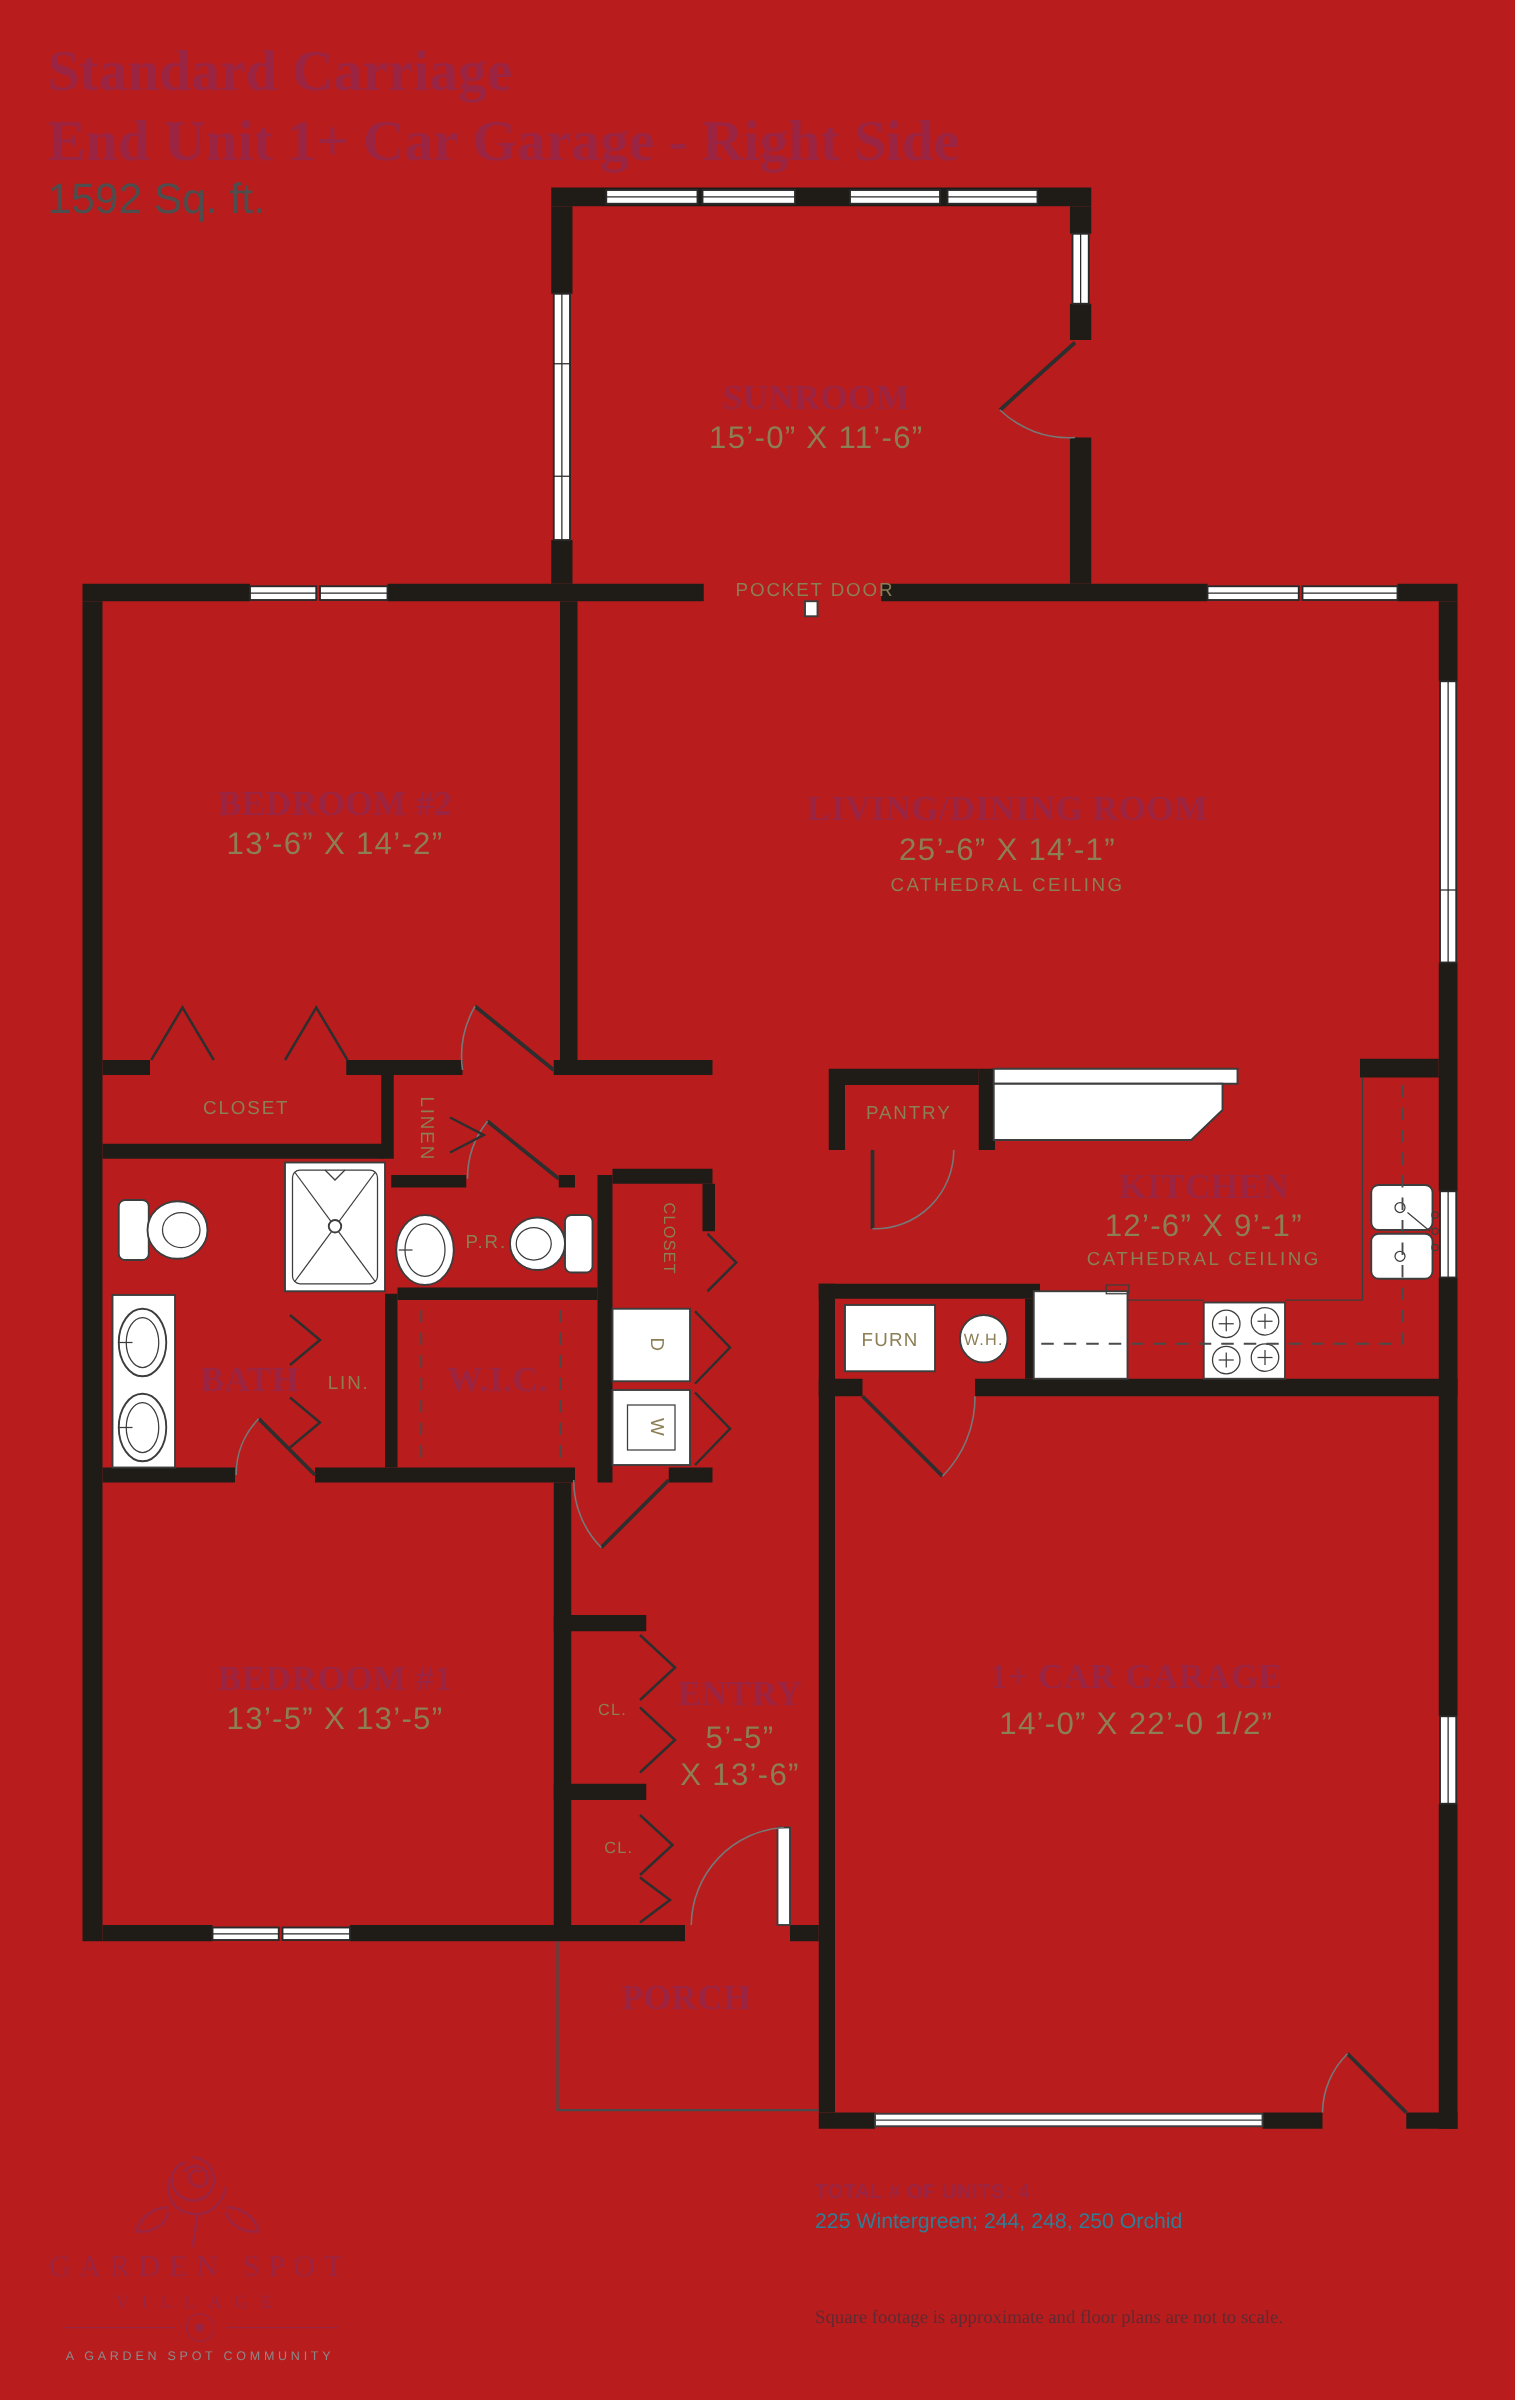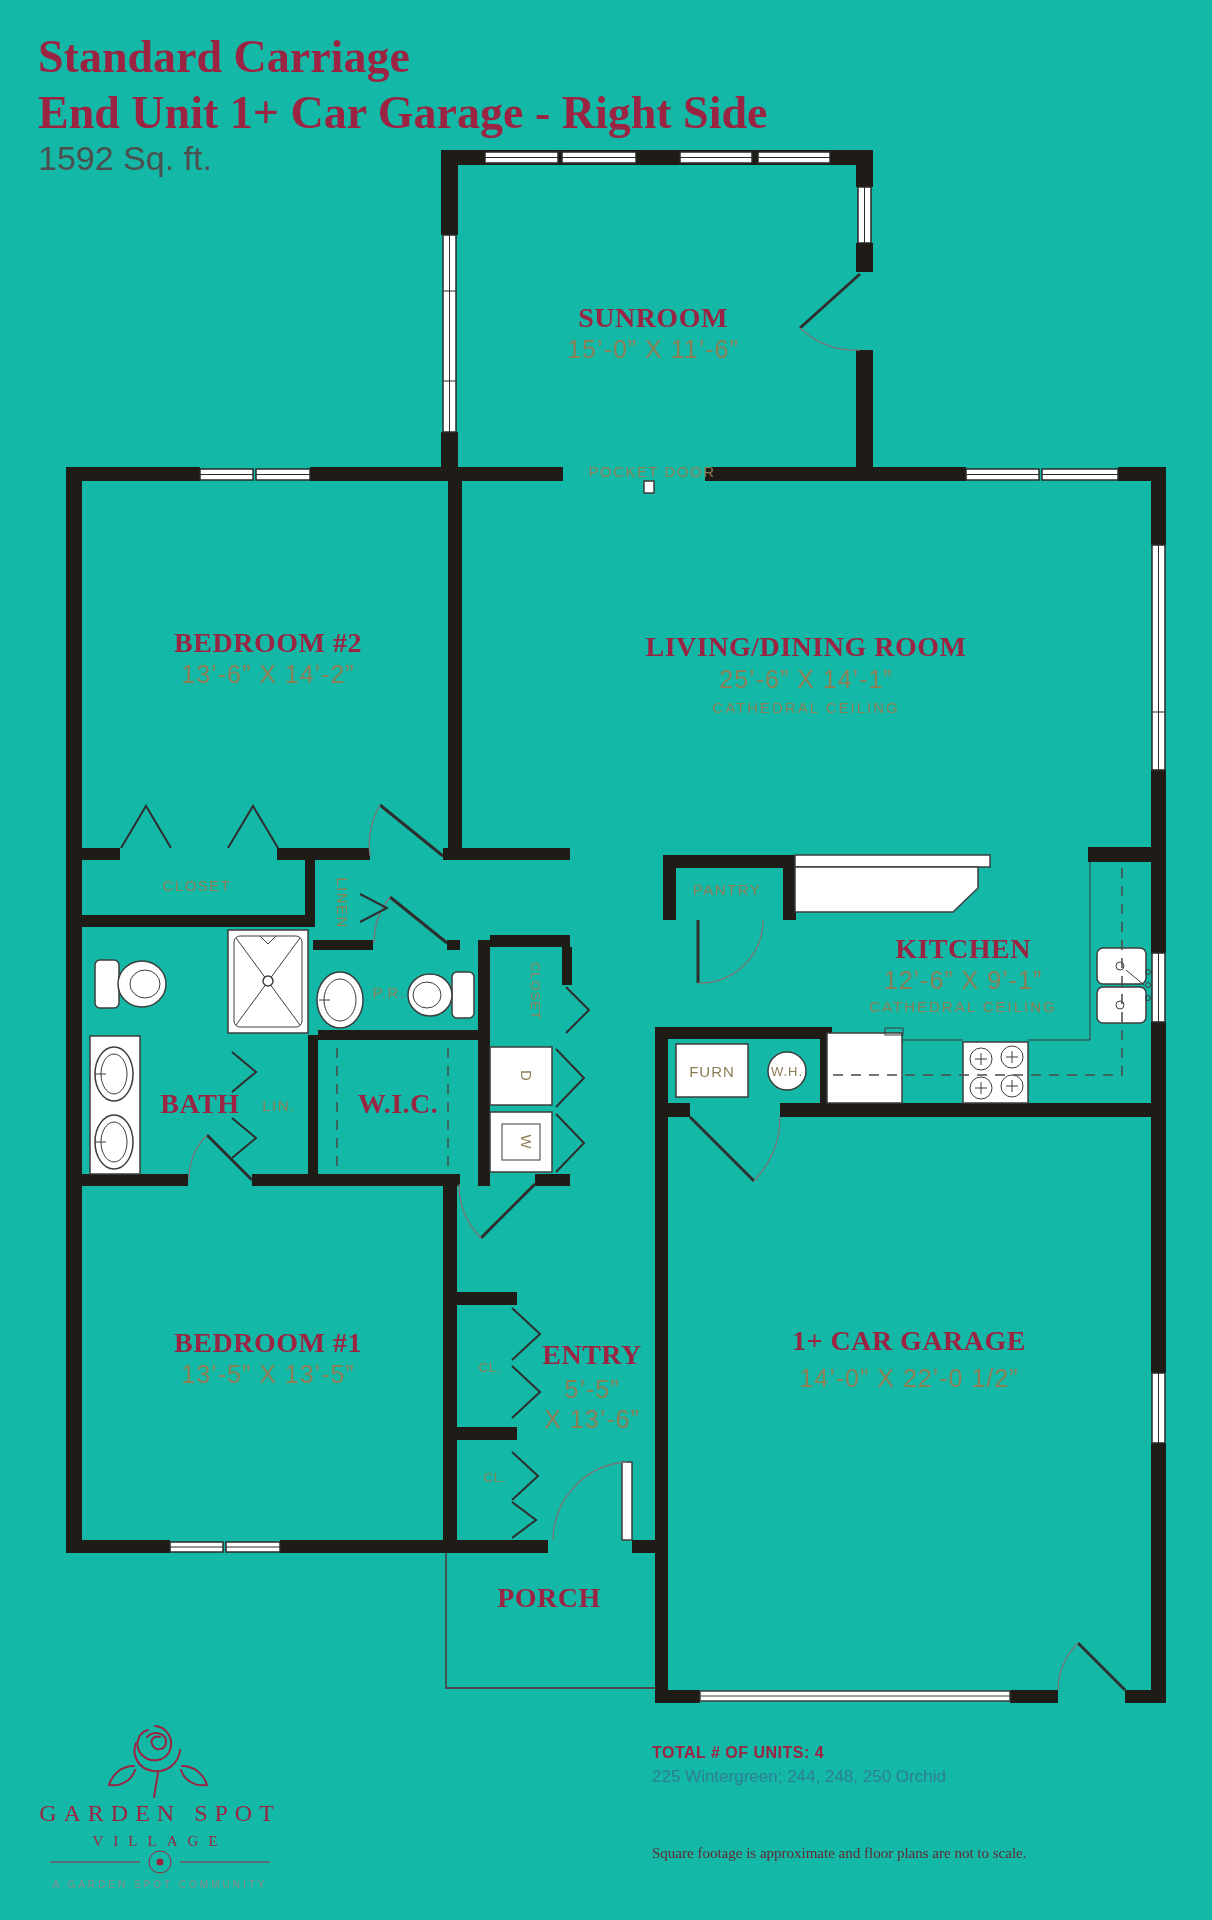--- a/index.html
+++ b/index.html
@@ -1,16 +1,16 @@
 <!DOCTYPE html>
 <html><head>
 <meta charset="utf-8">
 <style>
   html,body{margin:0;padding:0;background:#ffffff;}
-  .page{position:relative;width:1212px;height:1920px;background:#14b8a6;overflow:hidden;}
+  .page{position:relative;width:1212px;height:1920px;background:#b91c1c;overflow:hidden;}
   svg{display:block;}
   
   .title-line{font-family:"Liberation Serif",serif;font-weight:bold;fill:#9B2443;font-size:46px;}
   .sqft{font-family:"Liberation Sans",sans-serif;fill:#4E4E4E;font-size:34px;}
   .room-name{font-family:"Liberation Serif",serif;font-weight:bold;fill:#9B2443;font-size:28px;letter-spacing:.5px;text-anchor:middle;}
   .room-dims{font-family:"Liberation Sans",sans-serif;fill:#8C7E55;font-size:25px;text-anchor:middle;letter-spacing:1px;}
   .room-note{font-family:"Liberation Sans",sans-serif;fill:#8C7E55;font-size:15px;text-anchor:middle;letter-spacing:2px;}
   .small-label{font-family:"Liberation Sans",sans-serif;fill:#8C7E55;font-size:15px;text-anchor:middle;letter-spacing:1.5px;}
   .tiny-label{font-family:"Liberation Sans",sans-serif;fill:#8C7E55;font-size:13px;text-anchor:middle;letter-spacing:1px;}
   .appliance-label{font-family:"Liberation Sans",sans-serif;fill:#8C7E55;font-size:15px;text-anchor:middle;letter-spacing:1px;}

